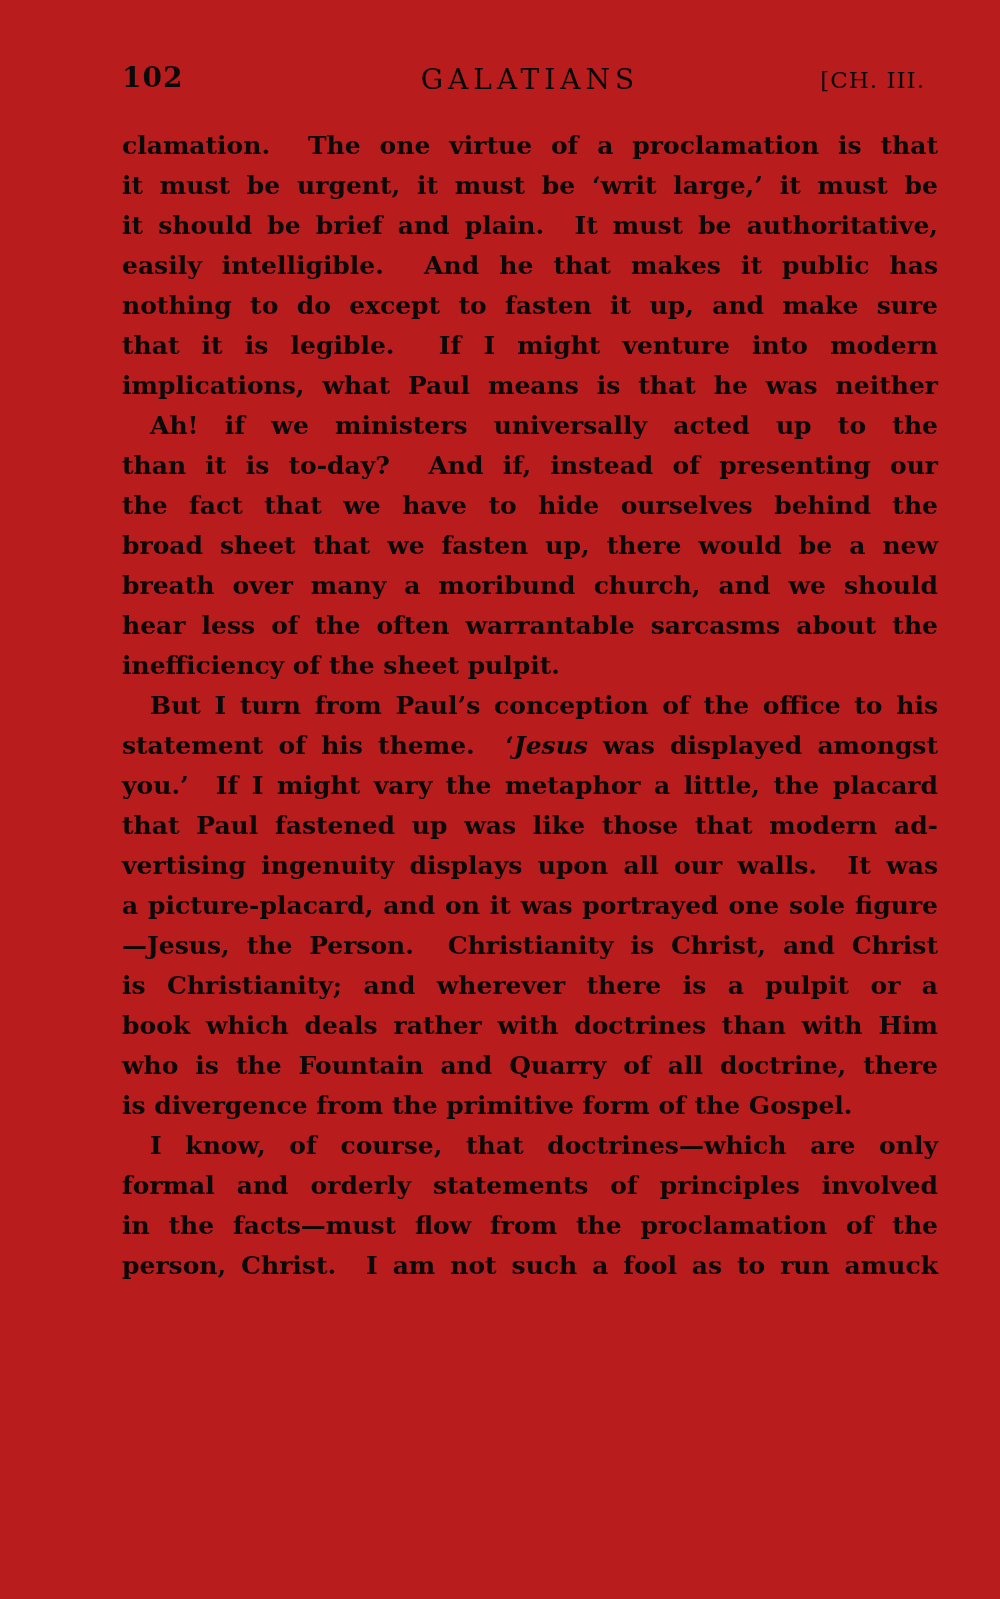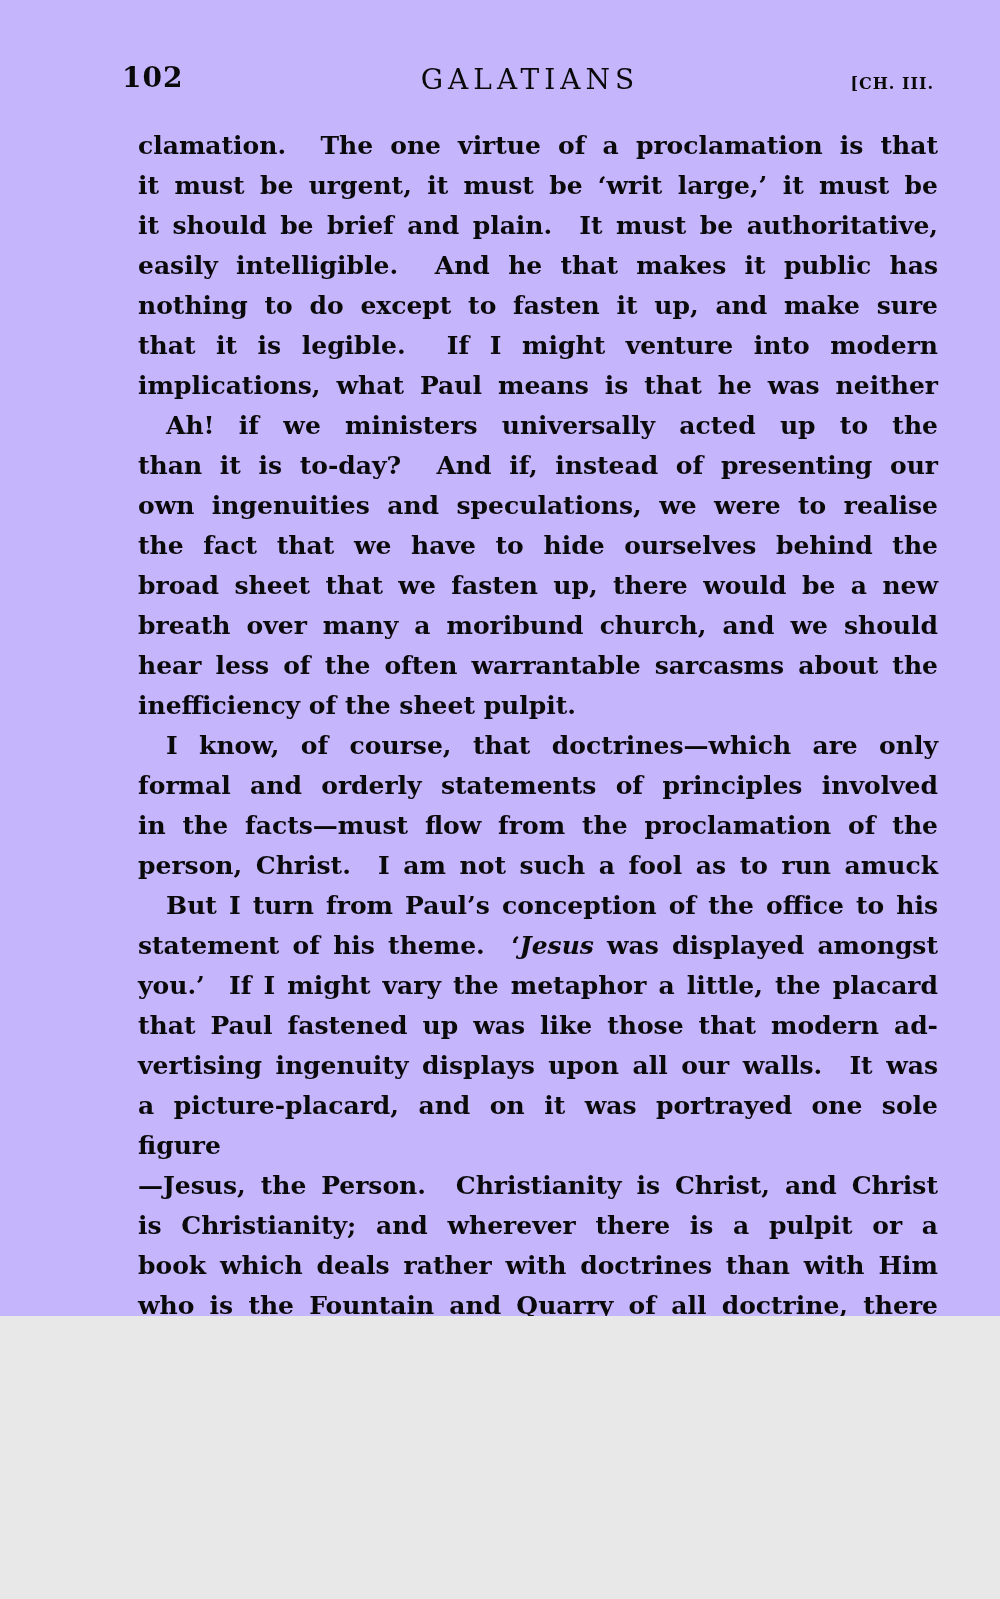--- a/index.html
+++ b/index.html
@@ -3,23 +3,23 @@
 <meta charset="utf-8">
 <style>
   html, body {
     margin: 0;
     padding: 0;
     background: #e8e8e8;
   }
   .book-page {
     position: relative;
     width: 1000px;
-    height: 1316px;
+    height: 1599px;
     margin: 0 auto;
-    background: #c4b5fd;
+    background: #b91c1c;
     color: #0a0a0a;
     font-family: "DejaVu Serif", "Liberation Serif", serif;
     overflow: hidden;
   }
   .page-header {
     position: relative;
     margin: 54px 62px 0 122px;
     height: 40px;
   }
   .page-number {
@@ -35,43 +35,42 @@
     left: 50%;
     bottom: -2px;
     transform: translateX(-50%);
     font-size: 28px;
     font-weight: normal;
     letter-spacing: 5px;
     white-space: nowrap;
   }
   .chapter-marker {
     position: absolute;
-    right: 4px;
+    right: 13px;
     bottom: 1px;
-    font-size: 16px;
-    font-weight: bold;
+    font-size: 23px;
+    font-weight: normal;
     letter-spacing: 1px;
     white-space: nowrap;
   }
   .page-body {
     margin: 32px 62px 0 122px;
     font-size: 25px;
     font-weight: bold;
     line-height: 40px;
   }
   .paragraph {
     margin: 0;
     padding: 0;
   }
   .line {
     text-align: justify;
     text-align-last: justify;
     -moz-text-align-last: justify;
     text-justify: inter-word;
-    margin-left: 16px;
   }
   .line.indent {
     text-indent: 28px;
   }
   .line.endline {
     text-align-last: left;
     -moz-text-align-last: left;
   }
   .line i {
     font-style: italic;
@@ -92,40 +91,39 @@
         <div class="line">it must be urgent, it must be ‘writ large,’ it must be</div>
         <div class="line">it should be brief and plain.&nbsp; It must be authoritative,</div>
         <div class="line">easily intelligible.&nbsp; And he that makes it public has</div>
         <div class="line">nothing to do except to fasten it up, and make sure</div>
         <div class="line">that it is legible.&nbsp; If I might venture into modern</div>
         <div class="line">implications, what Paul means is that he was neither</div>
       </div>
       <div class="paragraph">
         <div class="line indent">Ah! if we ministers universally acted up to the</div>
         <div class="line">than it is to-day?&nbsp; And if, instead of presenting our</div>
-        <div class="line">own ingenuities and speculations, we were to realise</div>
         <div class="line">the fact that we have to hide ourselves behind the</div>
         <div class="line">broad sheet that we fasten up, there would be a new</div>
         <div class="line">breath over many a moribund church, and we should</div>
         <div class="line">hear less of the often warrantable sarcasms about the</div>
         <div class="line endline">inefficiency of the sheet pulpit.</div>
-      </div>
-      <div class="paragraph">
-        <div class="line indent">I know, of course, that doctrines—which are only</div>
-        <div class="line">formal and orderly statements of principles involved</div>
-        <div class="line">in the facts—must flow from the proclamation of the</div>
-        <div class="line">person, Christ.&nbsp; I am not such a fool as to run amuck</div>
       </div>
       <div class="paragraph">
         <div class="line indent">But I turn from Paul’s conception of the office to his</div>
         <div class="line">statement of his theme.&nbsp; ‘<i>Jesus</i> was displayed amongst</div>
         <div class="line">you.’&nbsp; If I might vary the metaphor a little, the placard</div>
         <div class="line">that Paul fastened up was like those that modern ad-</div>
         <div class="line">vertising ingenuity displays upon all our walls.&nbsp; It was</div>
         <div class="line">a picture-placard, and on it was portrayed one sole figure</div>
         <div class="line">—Jesus, the Person.&nbsp; Christianity is Christ, and Christ</div>
         <div class="line">is Christianity; and wherever there is a pulpit or a</div>
         <div class="line">book which deals rather with doctrines than with Him</div>
         <div class="line">who is the Fountain and Quarry of all doctrine, there</div>
         <div class="line endline">is divergence from the primitive form of the Gospel.</div>
       </div>
+      <div class="paragraph">
+        <div class="line indent">I know, of course, that doctrines—which are only</div>
+        <div class="line">formal and orderly statements of principles involved</div>
+        <div class="line">in the facts—must flow from the proclamation of the</div>
+        <div class="line">person, Christ.&nbsp; I am not such a fool as to run amuck</div>
+      </div>
     </div>
 </div>
 
 </body></html>

